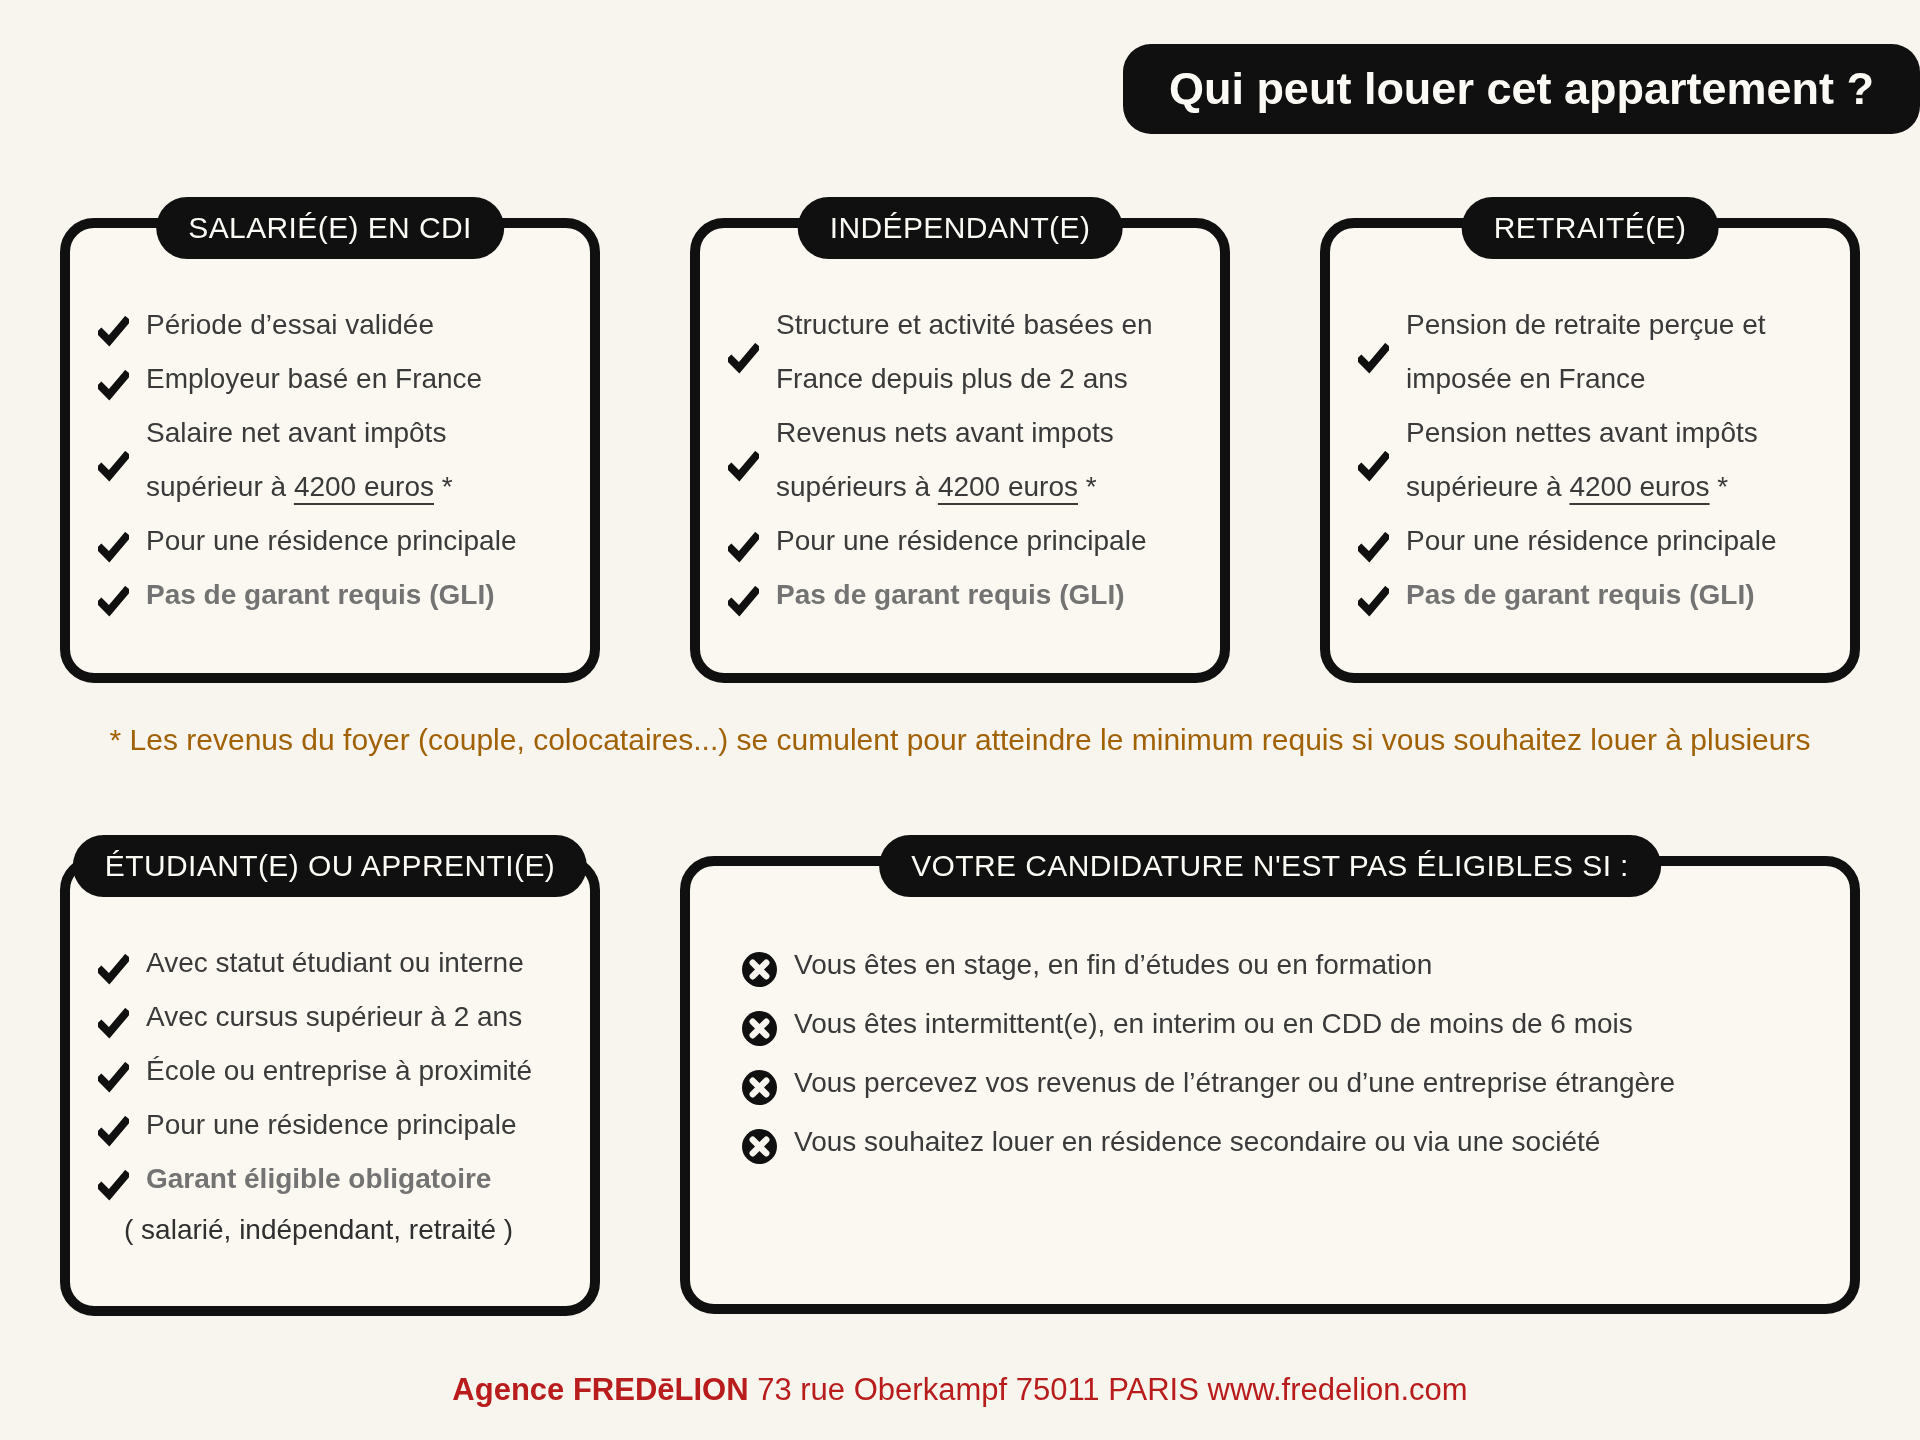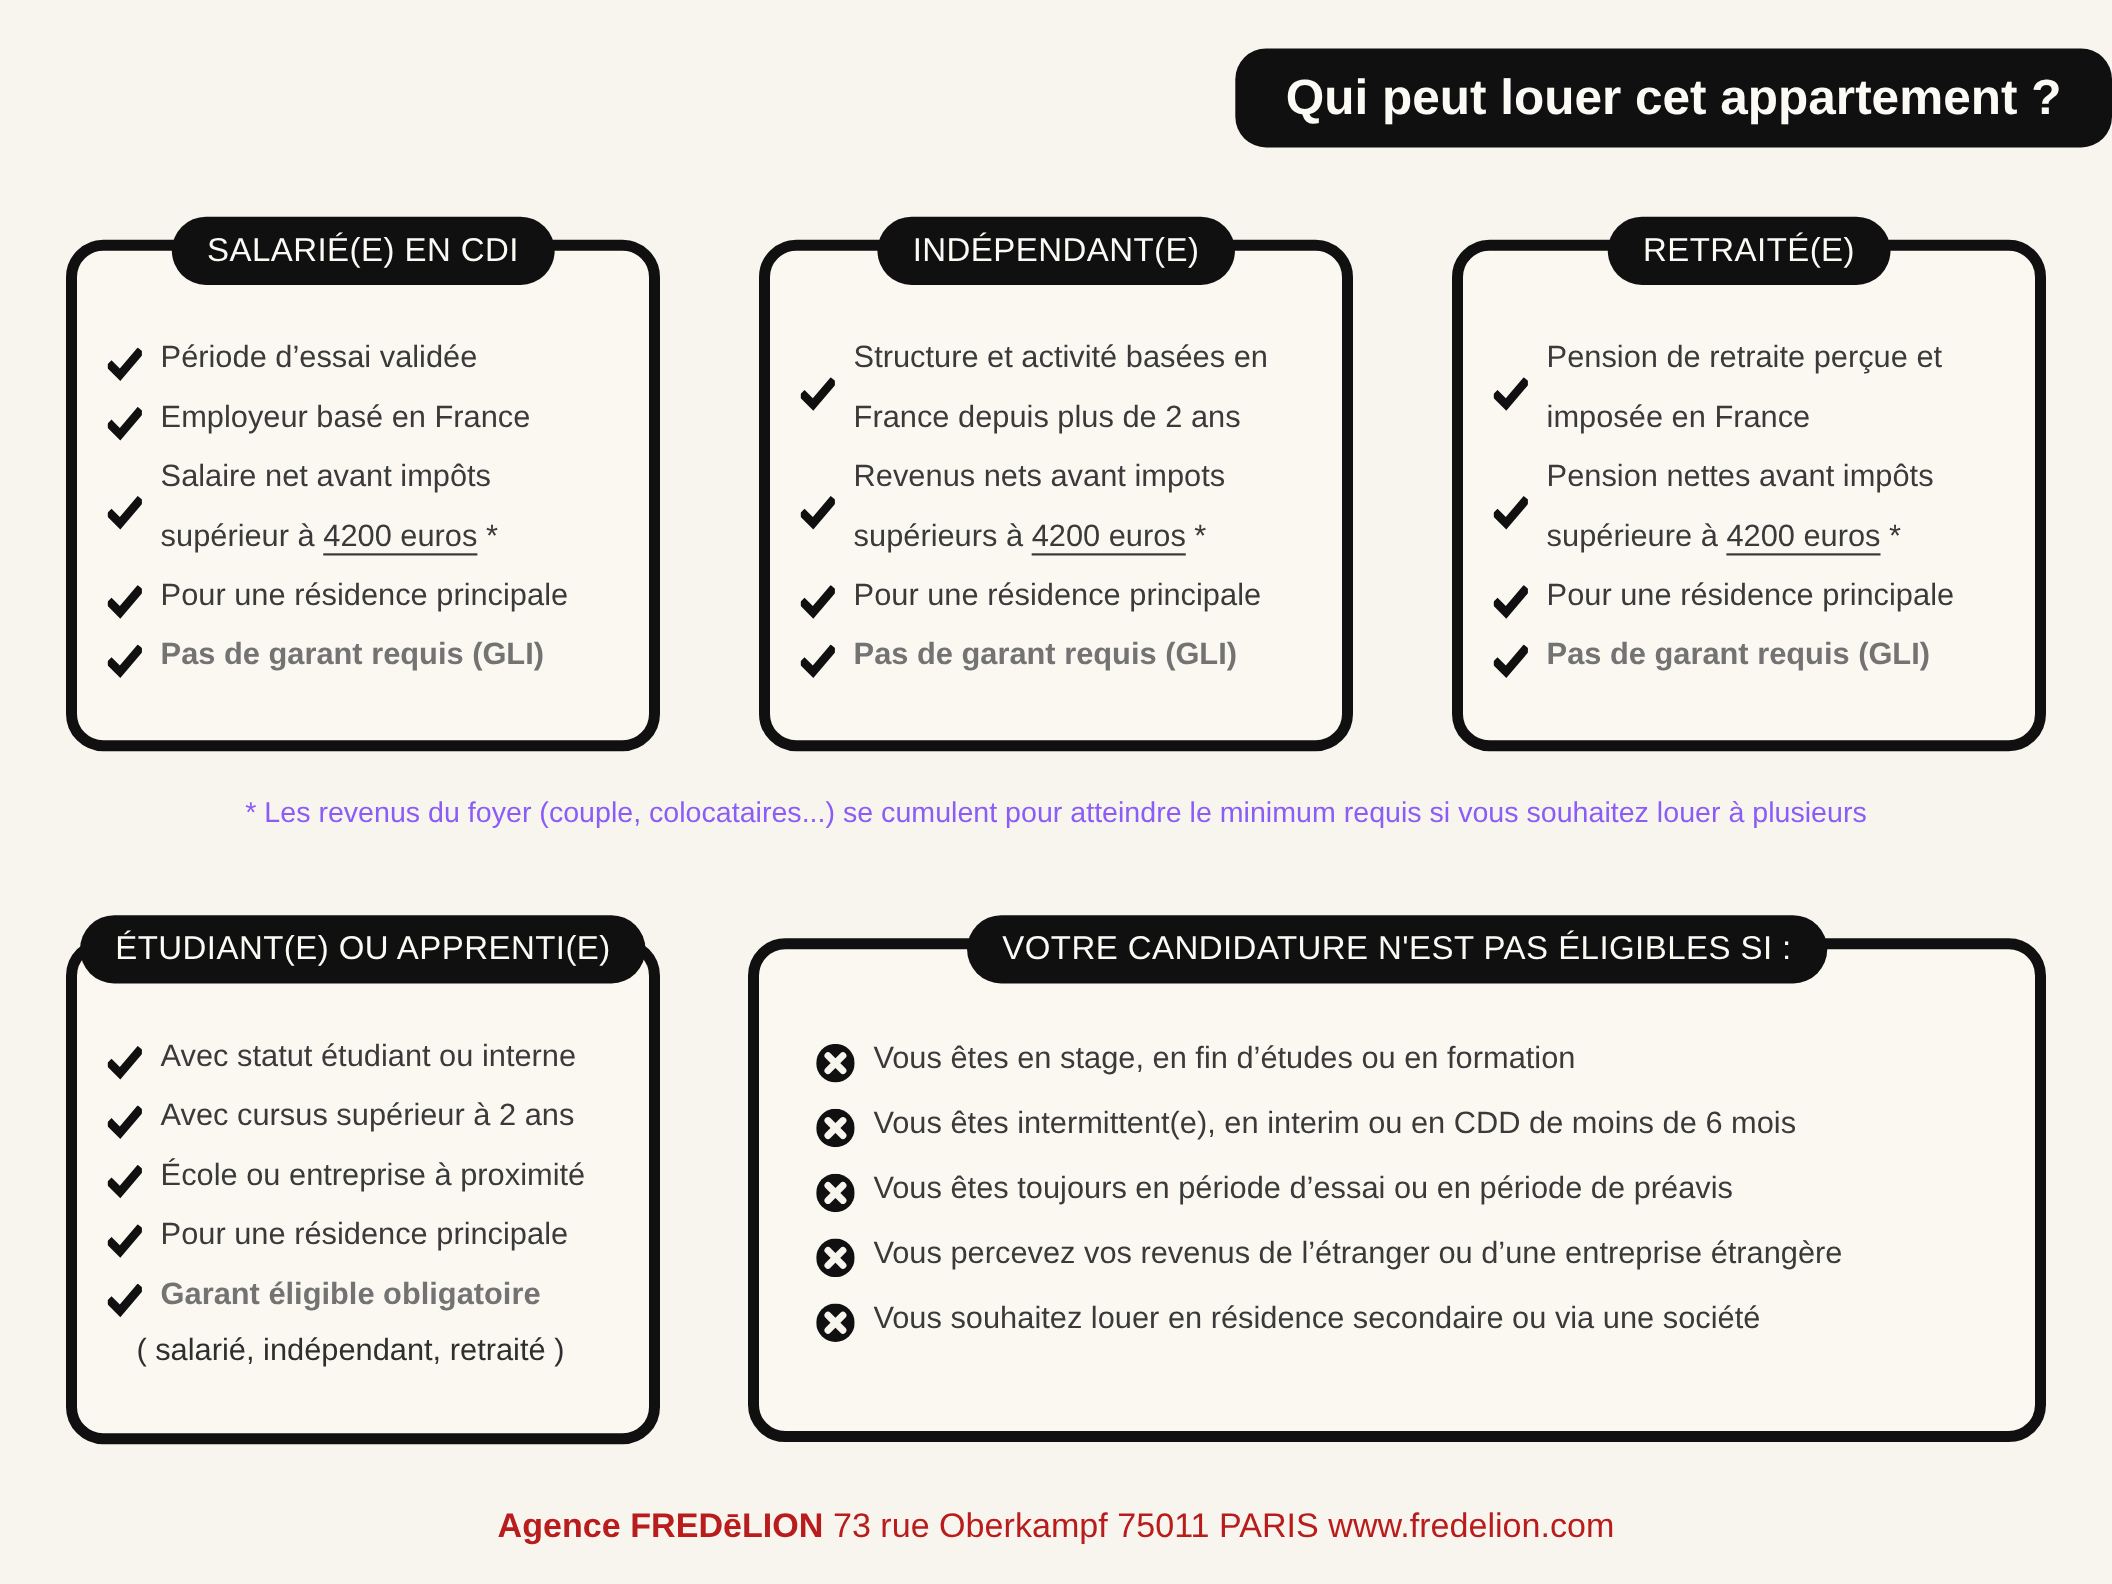--- a/index.html
+++ b/index.html
@@ -40,21 +40,21 @@
   .box5 .item{margin-bottom:5px;}
   .ic{flex:0 0 48px;}
   .box5 .ic{flex:0 0 52px;}
   .ic svg{display:block;}
   .ic.check svg{margin-top:13px;}
   .ic.cross svg{margin-top:10px;}
   .txt{white-space:pre-wrap;}
   .item.bold{font-weight:700;color:#737373;}
   .u{text-decoration:underline;text-underline-offset:7px;text-decoration-thickness:2px;}
   .subline{margin-left:26px;line-height:48px;color:#2f2f2f;}
-  .footnote{margin:40px 40px 0;text-align:center;font-size:26px;color:#8b5cf6;}
+  .footnote{margin:40px 40px 0;text-align:center;font-size:30px;color:#a16207;}
   .footer{margin:56px 64px 0;text-align:center;font-size:31px;color:#b91c1c;}
   .footer .b{font-weight:700;}
 </style>
 </head>
 <body>
 
 <main>
   <div class="title-row">
     <h1 class="title-pill">Qui peut louer cet appartement ?</h1>
   </div>
@@ -256,29 +256,20 @@
             </span>
             <span class="txt"><span>Vous êtes intermittent(e), en interim ou en CDD de moins de 6 mois</span></span>
           </div>
           <div class="item">
             <span class="ic cross">
               <svg width="35" height="35" viewBox="0 0 36 36">
                 <circle cx="18" cy="18" r="18" fill="#101010"></circle>
                 <path d="M11 11 L25 25 M25 11 L11 25" stroke="#f7f5ee" stroke-width="6.5" stroke-linecap="round"></path>
               </svg>
             </span>
-            <span class="txt"><span>Vous êtes toujours en période d’essai ou en période de préavis</span></span>
-          </div>
-          <div class="item">
-            <span class="ic cross">
-              <svg width="35" height="35" viewBox="0 0 36 36">
-                <circle cx="18" cy="18" r="18" fill="#101010"></circle>
-                <path d="M11 11 L25 25 M25 11 L11 25" stroke="#f7f5ee" stroke-width="6.5" stroke-linecap="round"></path>
-              </svg>
-            </span>
             <span class="txt"><span>Vous percevez vos revenus de l’étranger ou d’une entreprise étrangère</span></span>
           </div>
           <div class="item">
             <span class="ic cross">
               <svg width="35" height="35" viewBox="0 0 36 36">
                 <circle cx="18" cy="18" r="18" fill="#101010"></circle>
                 <path d="M11 11 L25 25 M25 11 L11 25" stroke="#f7f5ee" stroke-width="6.5" stroke-linecap="round"></path>
               </svg>
             </span>
             <span class="txt"><span>Vous souhaitez louer en résidence secondaire ou via une société</span></span>

